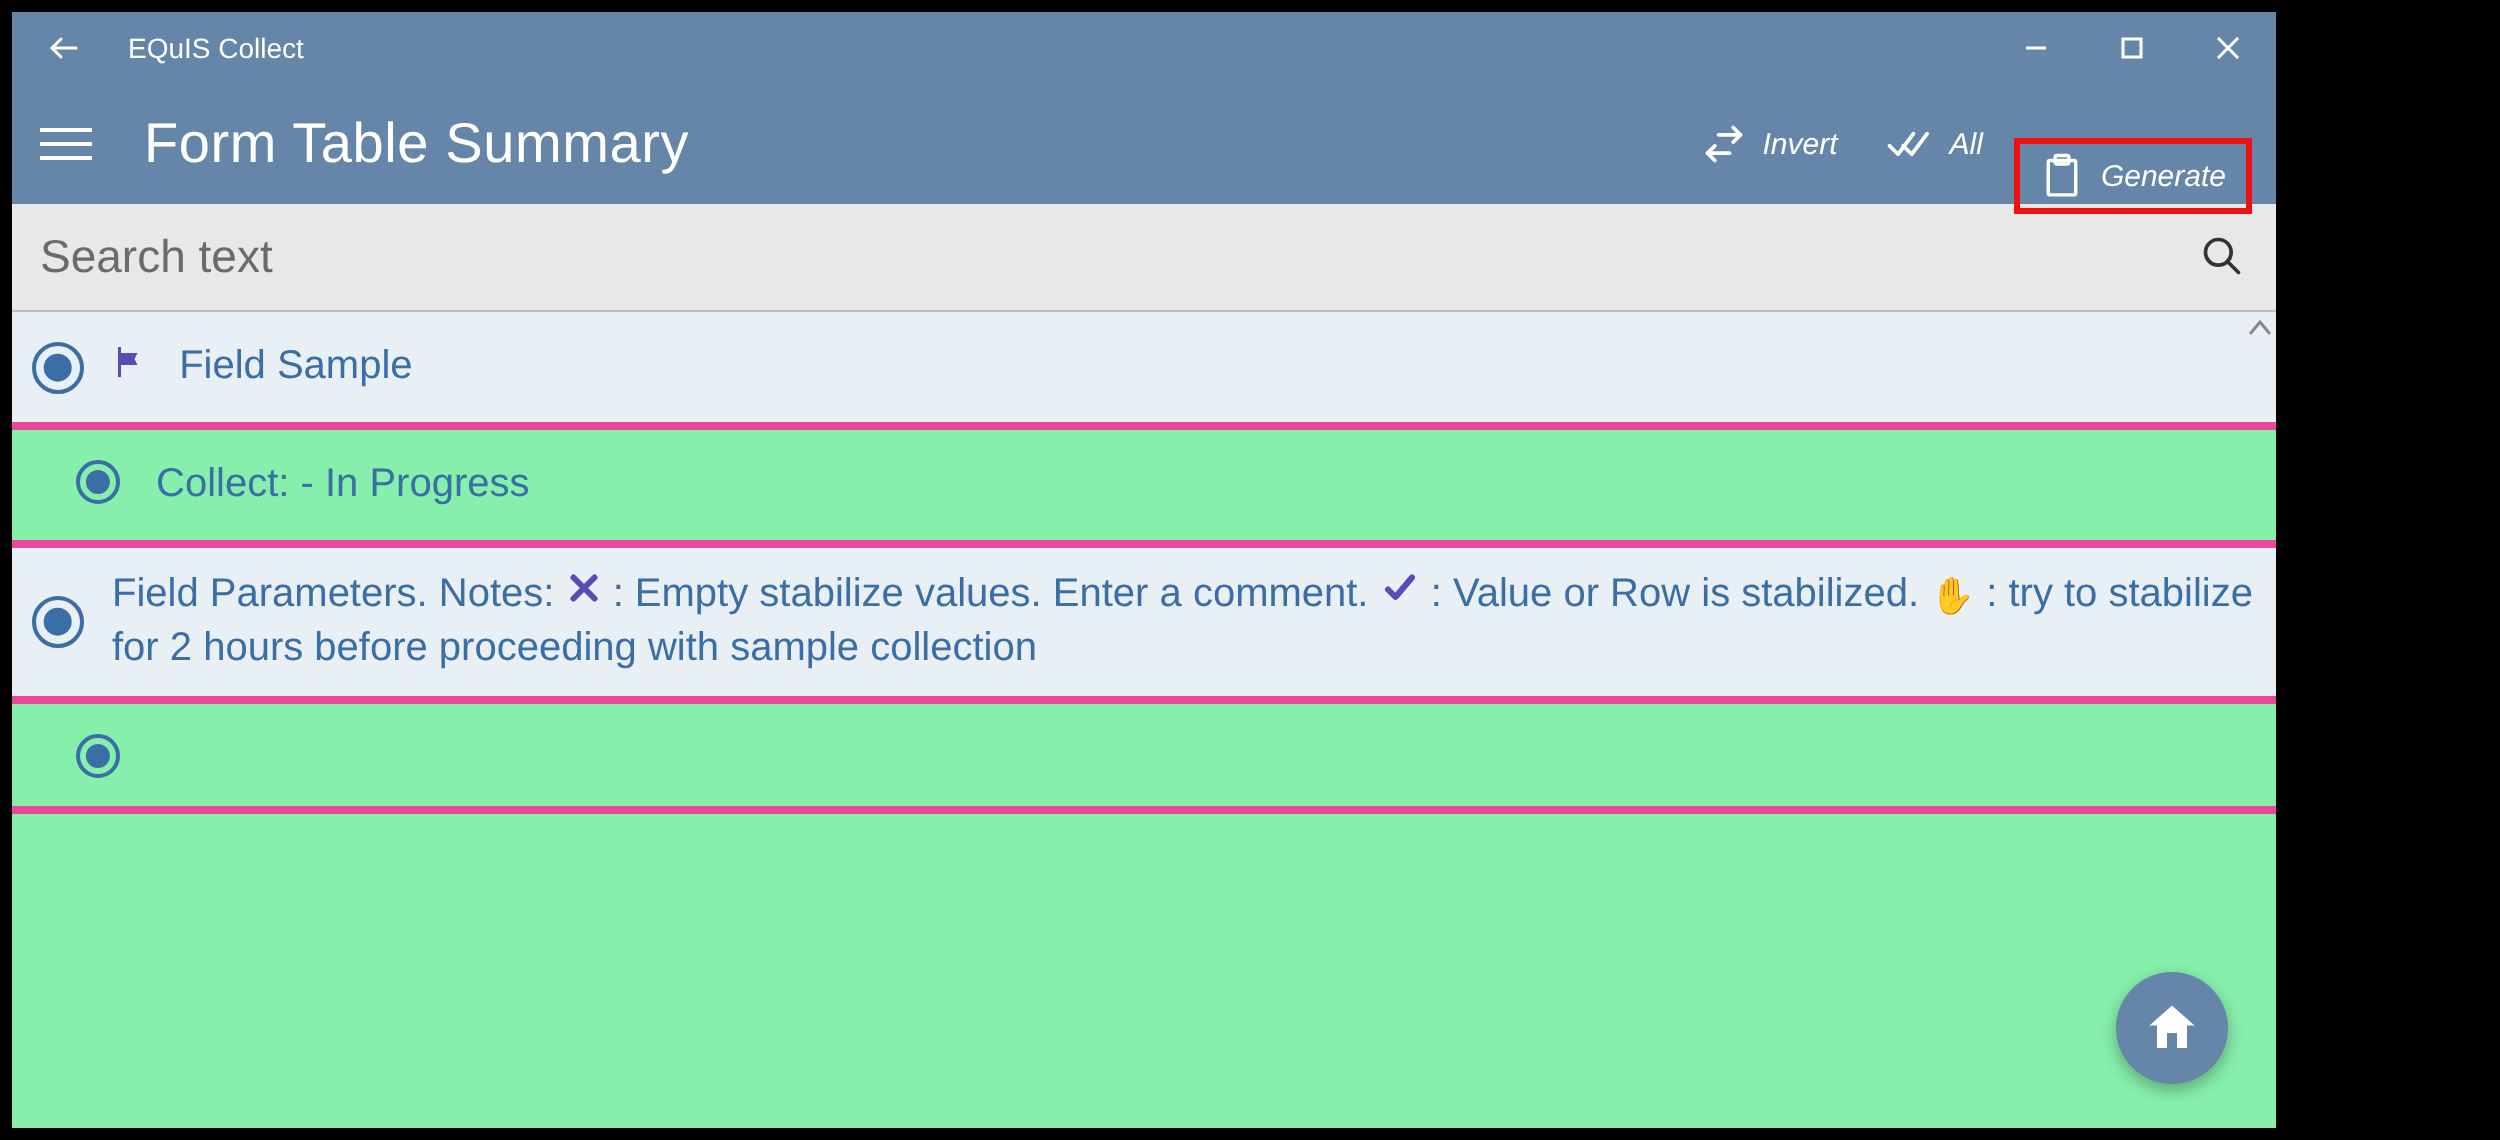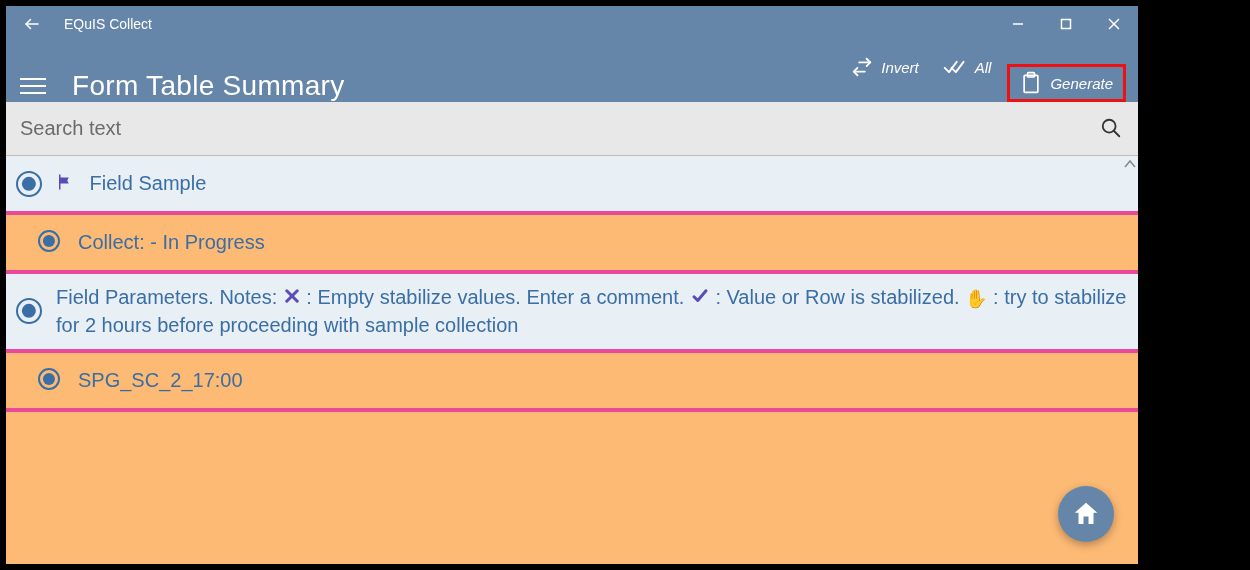--- a/index.html
+++ b/index.html
@@ -1,47 +1,47 @@
 <!DOCTYPE html>
 <html><head>
 <meta charset="utf-8">
 <style>
   * { box-sizing: border-box; margin: 0; padding: 0; }
   html, body { width: 1250px; height: 570px; font-family: "Segoe UI", Arial, sans-serif; overflow: hidden; background:#000; }
   .window {
     position: absolute; left:0; top:0; width:1144px; height:570px;
-    border: 6px solid #000; background:#fdba74;
+    border: 6px solid #000; background:#86efac;
   }
   
   .titlebar {
     height: 36px; background:#6686a9; display:flex; align-items:center;
     color:#fff; font-size:14px;
   }
   .titlebar .back { width:52px; display:flex; justify-content:center; align-items:center; cursor:pointer;}
   .titlebar .title { flex:0 0 auto; padding-left:6px; }
   .titlebar .spacer { flex:1; }
   .winctrl { width:48px; height:36px; display:flex; align-items:center; justify-content:center; cursor:pointer;}
   
   .appbar {
-    height: 60px; background:#6686a9; display:flex; align-items:flex-end; color:#fff;
+    height: 60px; background:#6686a9; display:flex; align-items:center; color:#fff;
     padding: 0 12px 0 14px;
   }
   .hamburger { width:32px; height:32px; display:flex; flex-direction:column; justify-content:center; gap:5px; cursor:pointer; margin-right:20px;}
   .hamburger span { display:block; width:26px; height:2px; background:#fff; }
   .page-title { font-size:28px; font-weight:400; flex:1; letter-spacing:0.3px;}
   .app-actions { display:flex; align-items:center; gap:8px;font-style:italic; }
   .action-btn { display:flex; align-items:center; gap:8px; color:#fff; font-size:15px; cursor:pointer; padding:6px 8px;}
   .action-btn.highlight { border:3px solid #e11; padding:4px 10px;margin-top:32px; }
   
   .searchbar {
     height: 54px; background:#e8e8e8; border-bottom:1px solid #bcbcbc;
     display:flex; align-items:center; padding:0 14px;
   }
   .searchbar input {
-    flex:1; border:none; background:transparent; font-size:20px; color:#555; outline:none;
+    flex:1; border:none; background:transparent; font-size:23px; color:#555; outline:none;
   }
   .searchbar input::placeholder { color:#6b6b6b; }
   .searchbar .searchicon { width:24px; height:24px; color:#333; cursor:pointer;}
   
   .list { position:relative; }
   .row {
     display:flex; align-items:flex-start; padding:14px 10px 14px 10px;
     border-bottom:4px solid #ec4899; color:#3a6ea5; font-size:20px; line-height:1.35;
   }
   .row.shaded { background:#e8eff5; }
@@ -195,23 +195,20 @@
         <span class="inline-icon" style="font-size:18px;">✋</span>
         <span> : try to stabilize for 2 hours before proceeding with sample collection</span>
       </div>
     </div>
 
     <div class="row">
       <div class="radio small">
         <div class="radio-outer"></div>
           <div class="radio-inner"></div>
       </div>
-      <div class="content">
-        <span>SPG_SC_2_17:00</span>
-      </div>
     </div>
   </div>
 
   <div class="fab">
     <svg width="30" height="30" viewBox="0 0 24 24" fill="#fff">
         <path d="M12 3l9 8h-3v9h-4v-6H10v6H6v-9H3z"></path>
       </svg>
   </div>
 
 </div>

